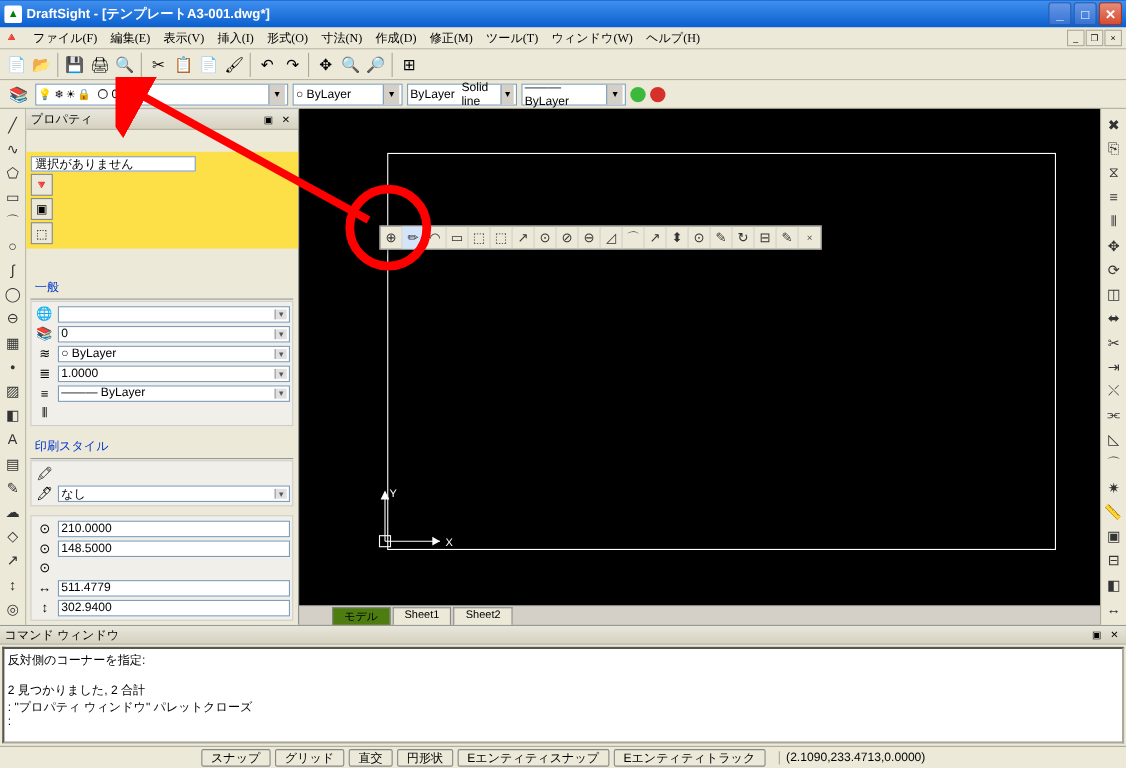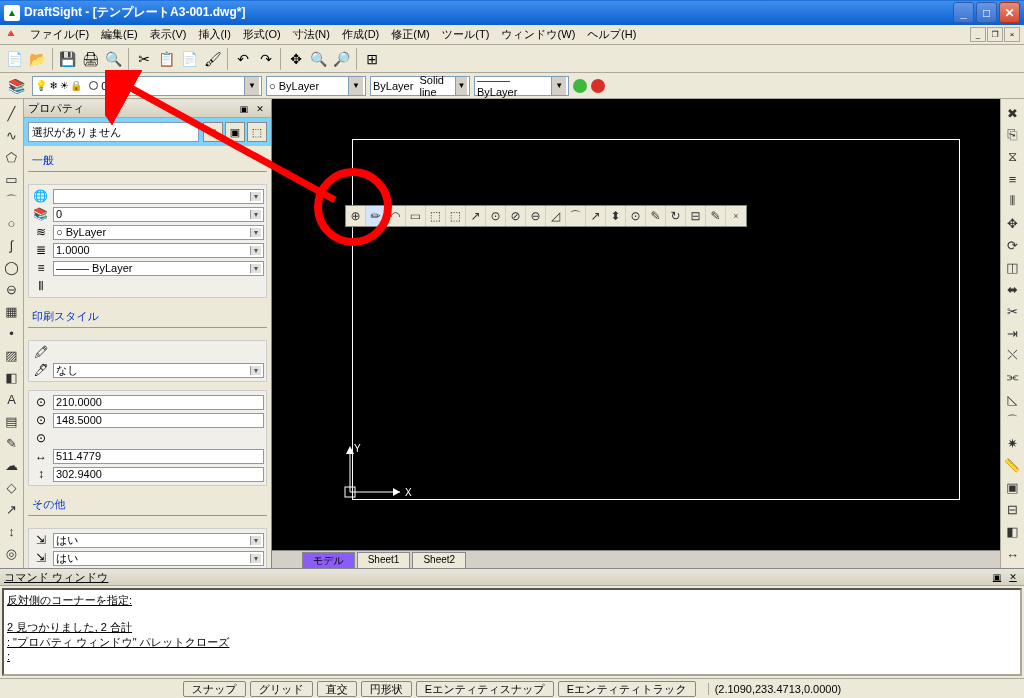--- a/index.html
+++ b/index.html
@@ -8,21 +8,21 @@
     
     .titlebar { height: 25px; background: linear-gradient(to bottom, #0a5fce 0%, #3f8eed 5%, #0a5fce 100%); display: flex; align-items: center; padding: 0 4px; color: white; font-weight: bold; font-size: 12px; }
     .titlebar-icon { width: 16px; height: 16px; margin-right: 4px; display: flex; align-items: center; justify-content: center; background: white; border-radius: 2px; color: green; font-size: 10px; }
     .titlebar-buttons { margin-left: auto; display: flex; gap: 2px; }
     .titlebar-btn { width: 21px; height: 21px; background: linear-gradient(to bottom, #6696e6, #3874d4); border: 1px solid #2d5da9; border-radius: 3px; display: flex; align-items: center; justify-content: center; color: white; font-weight: bold; cursor: pointer; }
     .titlebar-btn.close { background: linear-gradient(to bottom, #e68d7c, #d84b2f); border-color: #a8321a; }
     
     
     .menubar { height: 20px; background: #ece9d8; display: flex; align-items: center; padding: 0 4px; border-bottom: 1px solid #aca899; }
     .menu-drag { width: 16px; height: 16px; margin-right: 4px; }
-    .menu-item { padding: 2px 6px; cursor: pointer; }
+    .menu-item { padding: 2px 6px; cursor: pointer; font-family: Liberation Serif, serif; }
     .menubar-right { margin-left: auto; display: flex; }
     .mini-btn { width: 16px; height: 15px; border: 1px solid #aca899; background: #ece9d8; margin-left: 1px; cursor: pointer; font-size: 8px; display: flex; align-items: center; justify-content: center; }
     
     
     .toolbar { height: 28px; background: #ece9d8; display: flex; align-items: center; padding: 2px 4px; border-bottom: 1px solid #aca899; gap: 1px; }
     .tool-btn { width: 22px; height: 22px; display: flex; align-items: center; justify-content: center; cursor: pointer; border: 1px solid transparent; font-size: 14px; }
     .tool-sep { width: 2px; height: 22px; border-left: 1px solid #aca899; margin: 0 2px; }
     
     
     .propsbar { height: 26px; background: #ece9d8; display: flex; align-items: center; padding: 2px 6px; border-bottom: 1px solid #aca899; gap: 4px; }
@@ -32,52 +32,52 @@
     
     
     .main { display: flex; height: calc(100% - 25px - 20px - 28px - 26px - 110px - 20px); }
     
     
     .left-tools, .right-tools { width: 24px; background: #ece9d8; display: flex; flex-direction: column; align-items: center; padding: 4px 0; gap: 2px; border-right: 1px solid #aca899; }
     .right-tools { border-right: none; border-left: 1px solid #aca899; }
     .vtool-btn { width: 20px; height: 20px; display: flex; align-items: center; justify-content: center; cursor: pointer; font-size: 13px; color: #333; }
     
     
-    .props-panel { width: 248px; background: #ece9d8; display: flex; flex-direction: column; border-right: 1px solid #888; border-top: 1px solid #ddd; }
+    .props-panel { width: 248px; background: #ece9d8; display: flex; flex-direction: column; border-right: 1px solid #888; border-top: 1px solid #ddd; gap: 20px; }
     .props-header { height: 18px; background: linear-gradient(to bottom, #e8e6dc, #d6d2c0); display: flex; align-items: center; padding: 0 4px; font-size: 11px; border-bottom: 1px solid #aca899; }
     .props-header-btns { margin-left: auto; display: flex; gap: 2px; }
     .props-hbtn { width: 14px; height: 14px; font-size: 9px; display: flex; align-items: center; justify-content: center; cursor: pointer; }
-    .props-sel { padding: 4px; display: flex; align-items: flex-end; gap: 2px; background: #7dd3fc; }
+    .props-sel { padding: 4px; display: flex; align-items: flex-start; gap: 2px; background: #fde047; flex-direction: column; }
     .props-input { flex: 1; height: 20px; border: 1px solid #7f9db9; background: white; padding: 0 3px; font-size: 11px; margin-right: 2px;}
     .sq-btn { width: 20px; height: 20px; border: 1px solid #888; background: #ece9d8; display:flex; align-items:center; justify-content:center; cursor: pointer; font-size: 11px;}
     
     .props-body { flex: 1; overflow: auto; padding: 4px; }
-    .section-title { color: #0033cc; font-size: 11px; padding: 3px 4px; border-bottom: 1px solid #999; margin-bottom: 12px; }
+    .section-title { color: #0033cc; font-size: 11px; padding: 3px 4px; border-bottom: 1px solid #999; margin-bottom: 1px; }
     .section-rows { background: #f0efe9; border: 1px solid #ccc; padding: 2px; margin-bottom: 8px; }
     .prop-row { display: flex; align-items: center; height: 18px; gap: 4px; padding-left: 2px;}
     .prop-icon { width: 16px; text-align: center; font-size: 12px; }
     .prop-field { flex: 1; height: 15px; background: white; border: 1px solid #7f9db9; font-size: 11px; padding: 0 2px; display: flex; align-items: center; }
     .prop-field.dd::after { content:"▾"; margin-left:auto; color:#555; font-size:8px; background:#e0e0e0; padding:0 3px; border-left:1px solid #999;}
     
     
     .canvas-wrap { flex: 1; display: flex; flex-direction: column; background: #888; }
     .canvas { flex: 1; background: black; position: relative; }
     .drawing-frame { position: absolute; left: 80px; top: 40px; right: 40px; bottom: 50px; border: 1px solid white; }
     .axis { position: absolute; left: 68px; bottom: 28px; color: white; font-size: 10px; }
     .canvas-tabs { height: 18px; background: #d4d0c8; display: flex; align-items:flex-end; padding-left: 30px; border-top: 1px solid #888;}
     .ctab { height: 16px; padding: 1px 10px; background: #ece9d8; border: 1px solid #888; border-bottom: none; margin-right: 2px; font-size: 10px; cursor: pointer;}
-    .ctab.active { background: #8b5cf6; text-align: right; }
+    .ctab.active { background: #4d7c0f; text-align: right; }
     
     
     .float-tb { position: absolute; display: flex; background: #ece9d8; border: 1px solid #888; box-shadow: 2px 2px 4px rgba(0,0,0,0.3); }
     .float-btn { width: 20px; height: 20px; display: flex; align-items: center; justify-content: center; cursor: pointer; font-size: 12px; color: #333; border-right: 1px solid #d4d0c8;}
     .float-btn:last-child { font-size: 9px; color: #555; border-right: none;}
     
     
-    .cmdwin { height: 110px; background: #ece9d8; border-top: 1px solid #888; display: flex; flex-direction: column; text-decoration: underline; }
+    .cmdwin { height: 110px; background: #ece9d8; border-top: 1px solid #888; display: flex; flex-direction: column; }
     .cmdwin-header { height: 17px; background: linear-gradient(to bottom, #e8e6dc, #d6d2c0); display: flex; align-items: center; padding: 0 4px; font-size: 11px; border-bottom: 1px solid #aca899;}
     .cmdwin-body { flex: 1; background: white; border: 2px inset #aca899; margin: 2px; padding: 3px; font-size: 11px; overflow: auto; white-space: pre-line;}
     
     
     .statusbar { height: 20px; background: #ece9d8; display: flex; align-items: center; justify-content: center; padding: 0 4px; gap: 4px; border-top: 1px solid #aca899; font-size:11px;}
     .status-btn { height: 16px; padding: 0 8px; border: 1px solid #888; background: #ece9d8; cursor: pointer; font-size: 11px; border-radius: 2px;}
     .coord-box { margin-left: 8px; border-left: 1px solid #aca899; padding-left: 6px; }
     
     
     .anno-circle { position: absolute; width: 78px; height: 78px; border: 8px solid #ff0000; border-radius: 50%; left: 314px; top: 168px; pointer-events: none; z-index: 100;}

